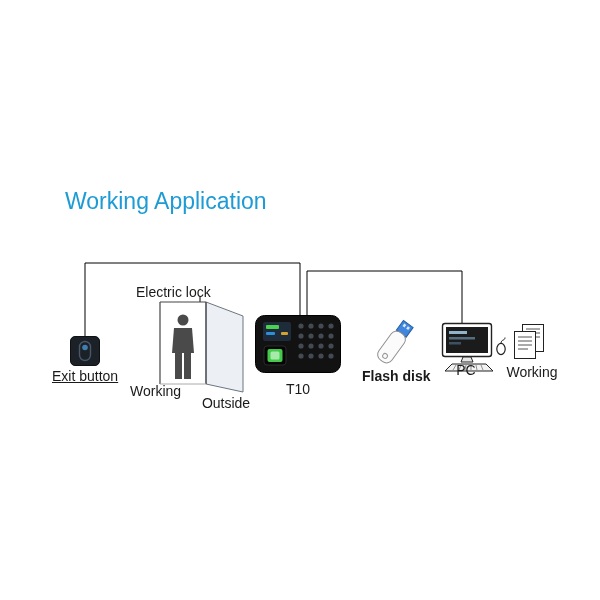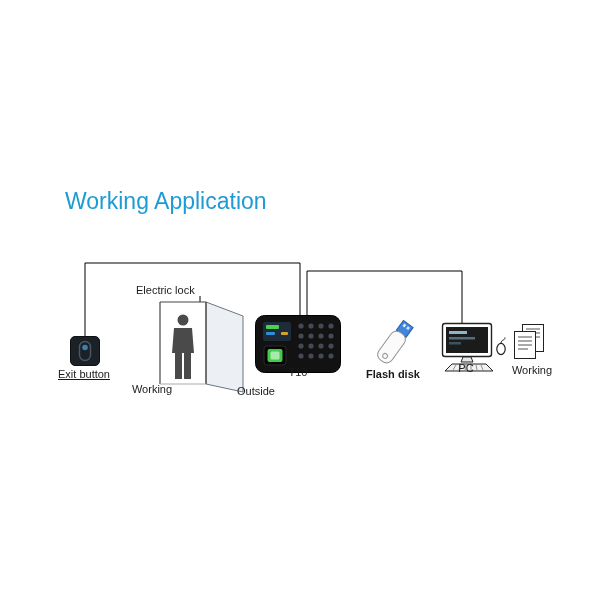--- a/index.html
+++ b/index.html
@@ -28,30 +28,30 @@
   .wires {
     position: absolute;
     left: 0;
     top: 0;
     pointer-events: none;
   }
   .icon { position: absolute; }
   .icon svg { display: block; }
   .label {
     position: absolute;
-    font-size: 11px;
+    font-size: 14px;
     color: #1a1a1a;
     text-align: center;
     white-space: nowrap;
   }
   .lbl-electric-lock { left: 136px; top: 284px; text-align: left; }
   .lbl-exit-button   { left: 52px;  top: 368px; width: 64px; text-decoration: underline; }
   .lbl-inside        { left: 130px; top: 383px; width: 44px; }
-  .lbl-outside       { left: 200px; top: 385px; width: 52px; margin-left: 30px; }
-  .lbl-t10           { left: 275px; top: 366px; width: 46px; }
+  .lbl-outside       { left: 200px; top: 395px; width: 52px; }
+  .lbl-t10           { left: 275px; top: 381px; width: 46px; }
   .lbl-flash-disk    { left: 362px; top: 368px; width: 62px; font-weight: bold; }
   .lbl-pc            { left: 446px; top: 362px; width: 40px; }
   .lbl-reports       { left: 506px; top: 364px; width: 52px; }
   .ico-exit    { left: 70px;  top: 336px; }
   .ico-door    { left: 140px; top: 295px; }
   .ico-t10     { left: 255px; top: 315px; }
   .ico-flash   { left: 362px; top: 315px; }
   .ico-pc      { left: 436px; top: 320px; }
   .ico-reports { left: 508px; top: 322px; }
 </style>

